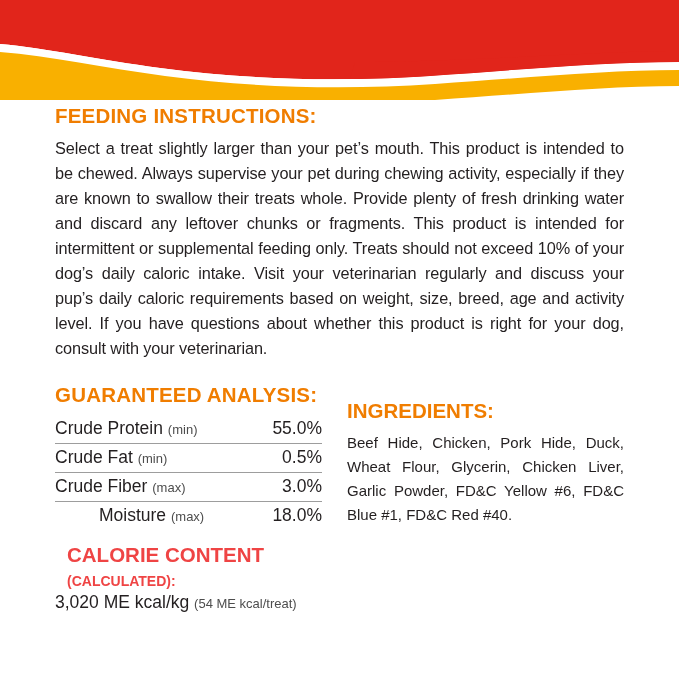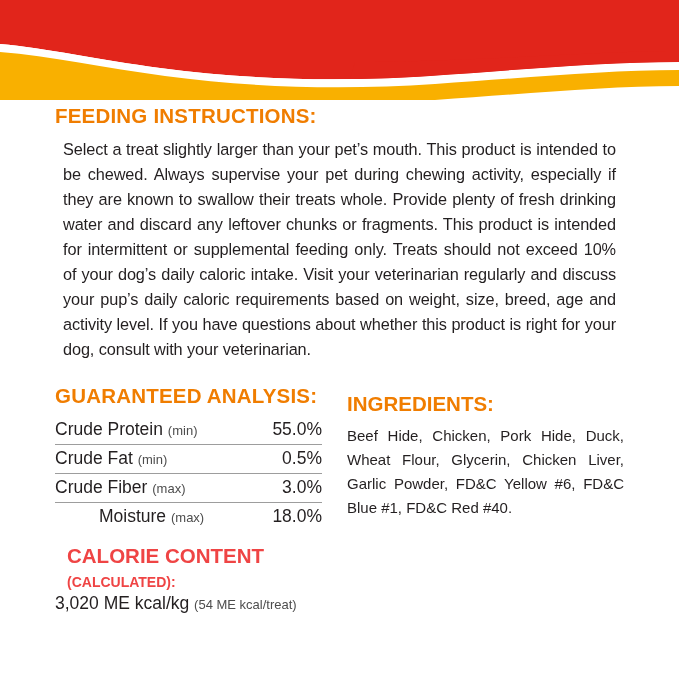--- a/index.html
+++ b/index.html
@@ -48,21 +48,21 @@
     font-weight: bold;
     letter-spacing: 0.2px;
     margin: 0 0 7px 0;
     line-height: 1.2;
   }
   .feeding-body {
     font-size: 16.3px;
     line-height: 1.54;
     text-align: justify;
     color: #231f20;
-    margin: 8px;
+    margin: 0;
     letter-spacing: -0.1px;
   }
   
   .columns {
     display: flex;
     margin-top: 22px;
     justify-content: center;
   }
   .col-left {
     width: 288px;
@@ -123,21 +123,21 @@
   }
   .calorie-value .per-treat {
     font-size: 13px;
     color: #4d4d4d;
     margin-top: 16px;
   }
   .ingredients-title {
     color: #f07d00;
     font-size: 20.5px;
     font-weight: bold;
-    margin: 8px 0 8px 0;
+    margin: 16px 0 8px 0;
   }
   .ingredients-body {
     font-size: 15px;
     line-height: 1.58;
     text-align: justify;
     color: #231f20;
     margin: 0;
   }
 </style>
 </head>

